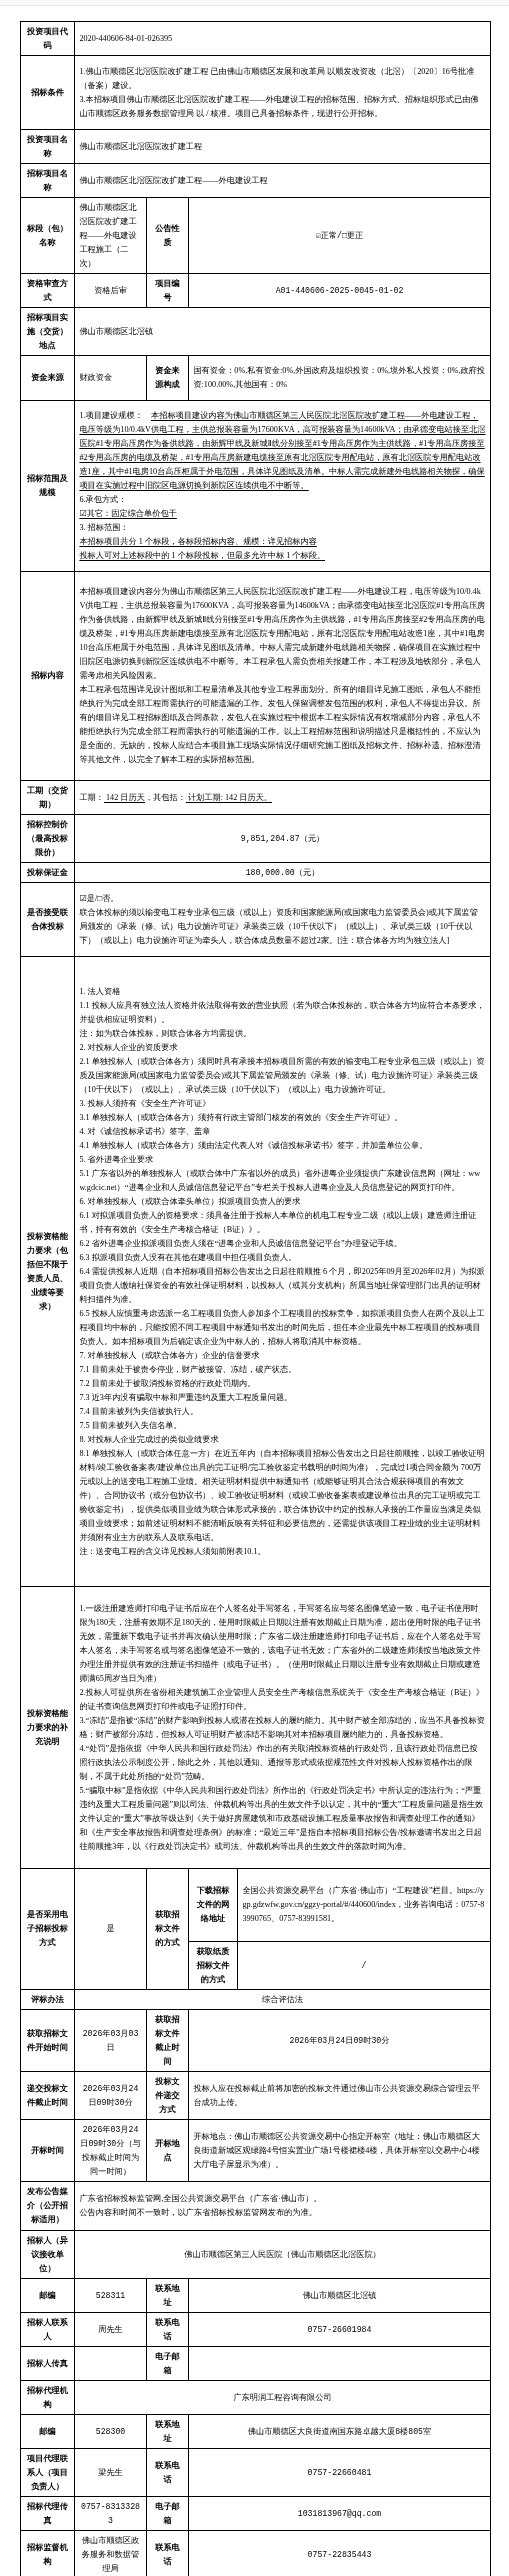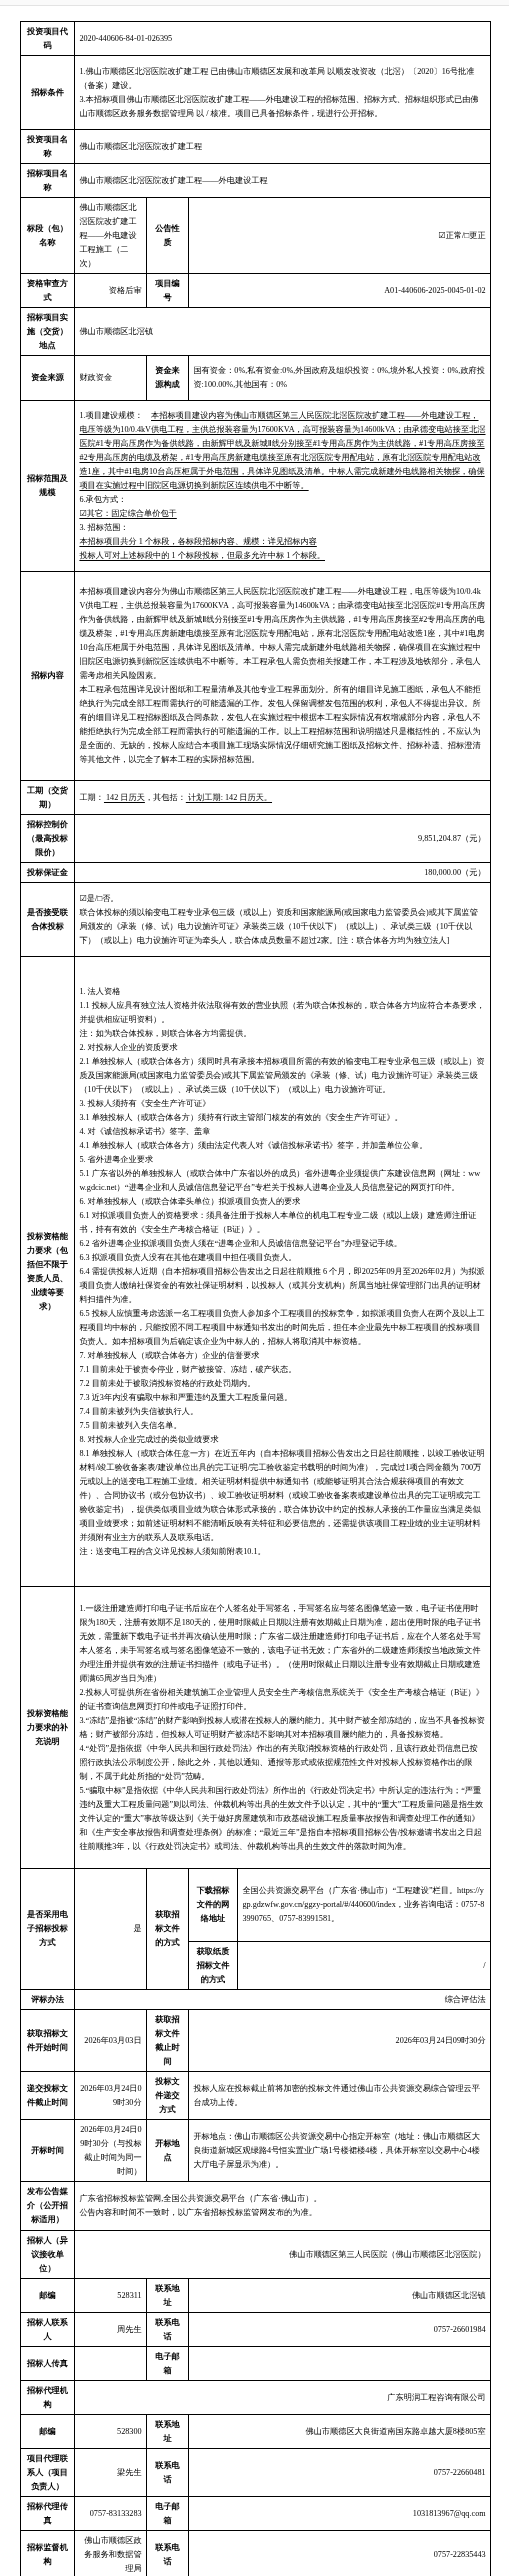--- a/index.html
+++ b/index.html
@@ -3,21 +3,21 @@
 <meta charset="utf-8">
 <style>
   html,body{margin:0;padding:0;background:#ffffff;}
   body{width:509px;font-family:"Liberation Serif",serif;color:#000;}
   .top-strip{height:5px;background:#fafafa;border-bottom:0.6px solid #e3e3e3;}
   table.doc{border-collapse:collapse;table-layout:fixed;width:469px;margin:15px 19.5px 6.3px 20px;}
   col.c1{width:54px;}col.c2{width:72px;}col.c3{width:42px;}col.c4a{width:49px;}col.c4b{width:253px;}
   th,td{border:1.3px solid #000;padding:2.5px 4.4px;vertical-align:middle;font-size:8.2px;line-height:14px;word-break:break-all;}
   th{font-family:"Liberation Sans",sans-serif;font-weight:700;text-align:center;}
   td{text-align:left;}
-  td.c{text-align:right;}
+  td.c{text-align:center;font-family:Liberation Mono, monospace;}
   .paras p{margin:0;}
   .u{text-decoration:underline;text-underline-offset:1.9px;}
   tr.h-cond{height:74px;}
   tr.h-sect{height:48px;}
   tr.h-loc{height:33px;}
   tr.h-funds{height:45px;}
   tr.h-scope{height:171px;}
   tr.h-content{height:209px;}
   tr.h-ceil{height:44px;}
   tr.h-cons{height:74px;}

